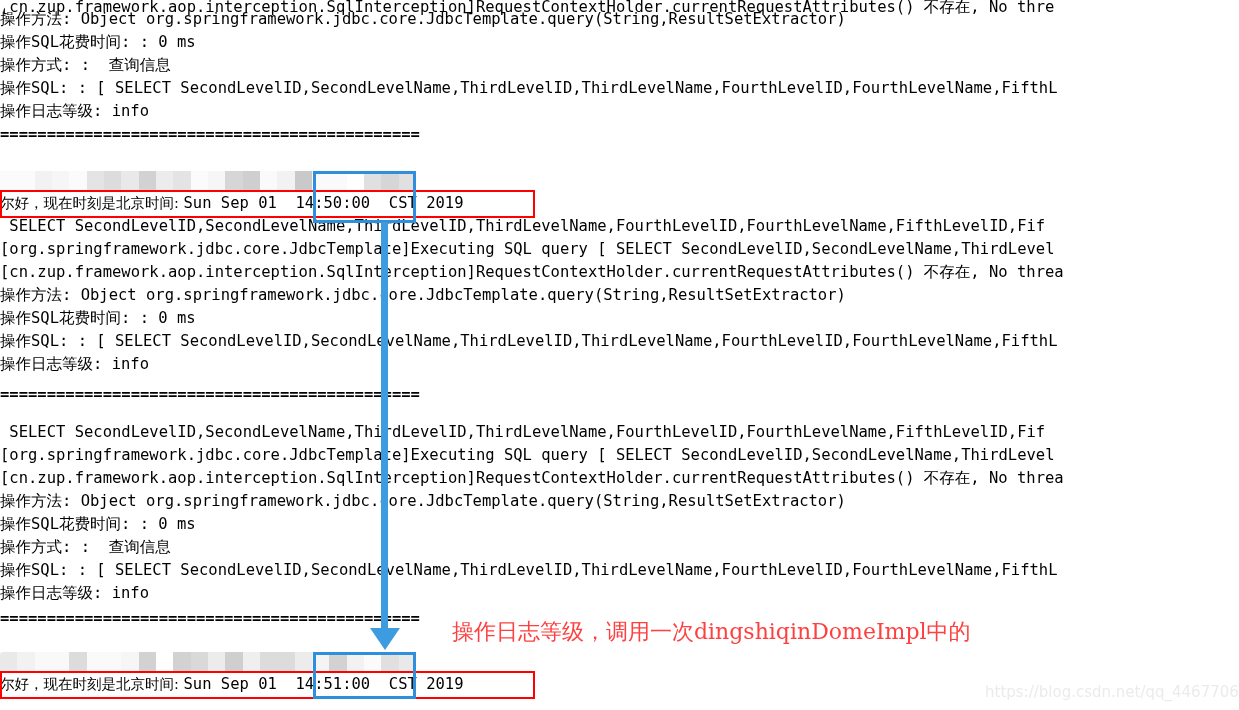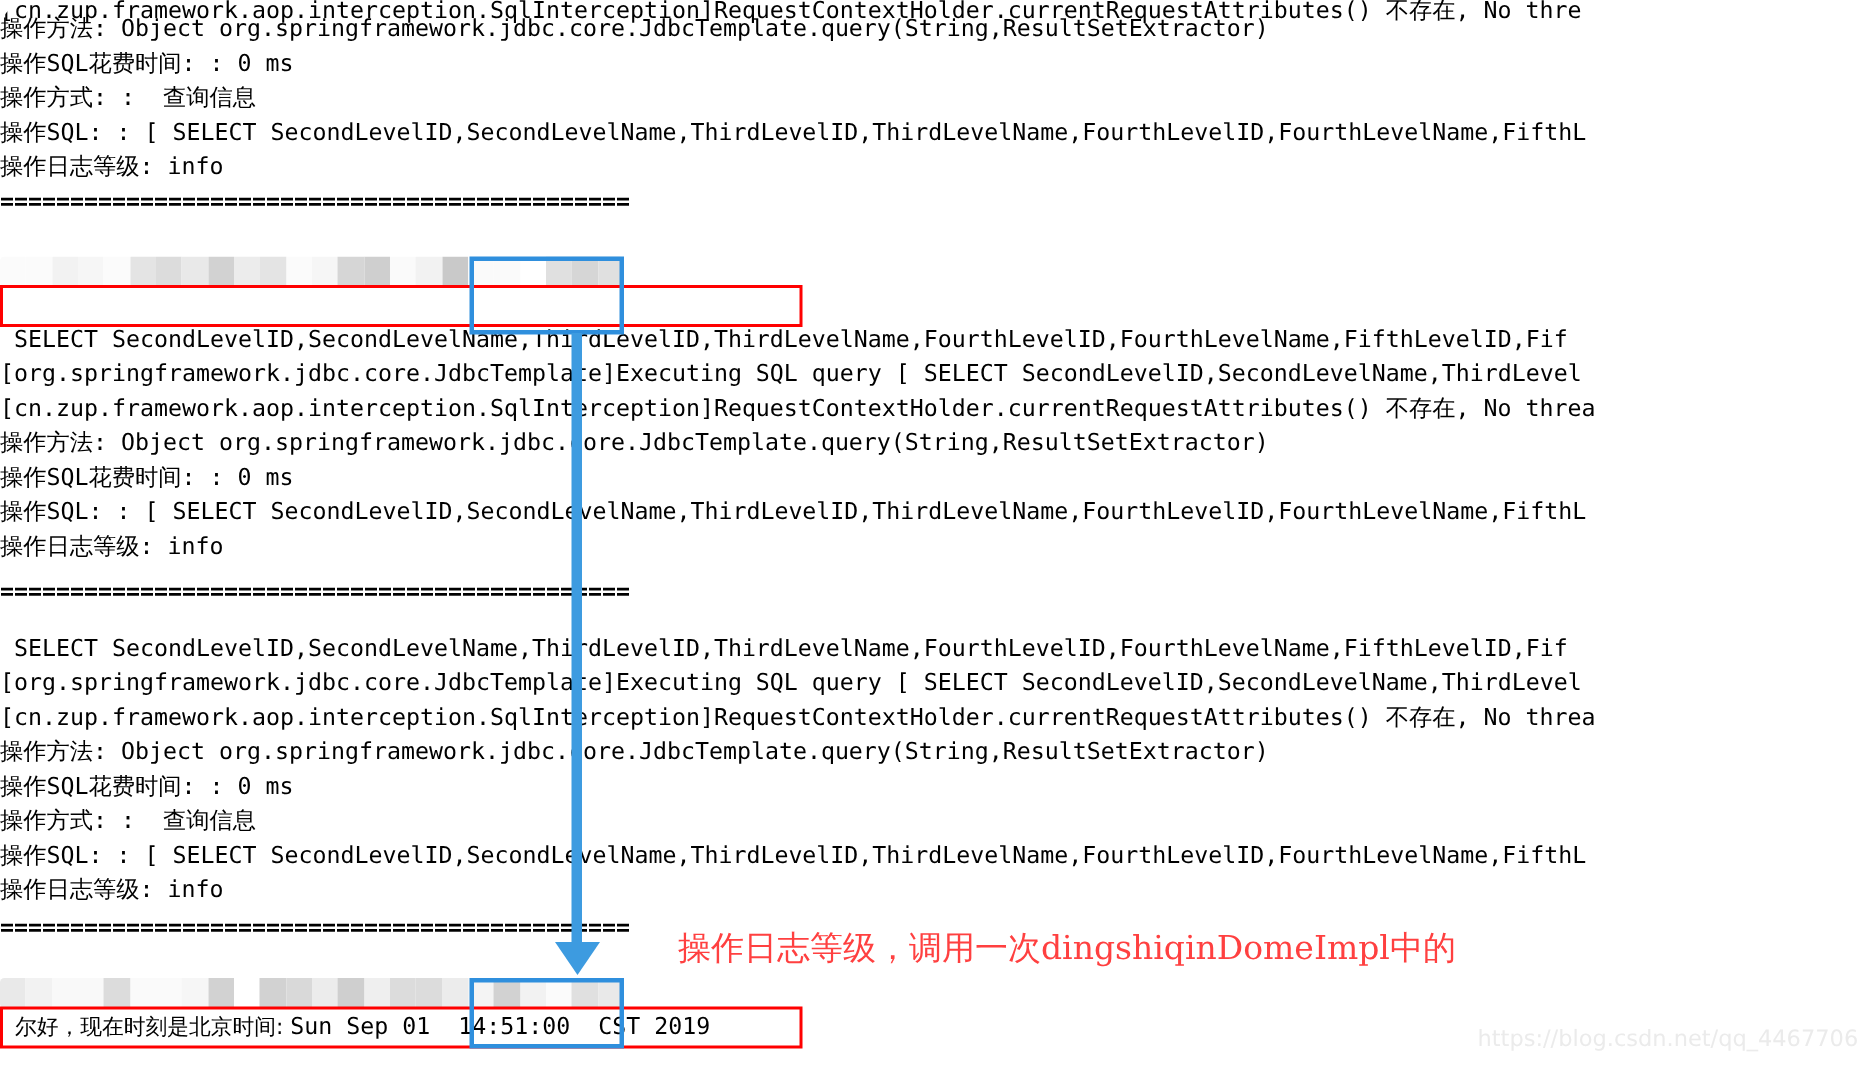--- a/index.html
+++ b/index.html
@@ -108,38 +108,39 @@
 <body>
 
 <div id="console">
     <div class="log-line" style="top: -4px;">[cn.zup.framework.aop.interception.SqlInterception]RequestContextHolder.currentRequestAttributes() 不存在, No thre</div>
     <div class="log-line" style="top: 8px;">操作方法: Object org.springframework.jdbc.core.JdbcTemplate.query(String,ResultSetExtractor)</div>
     <div class="log-line" style="top: 31px;">操作SQL花费时间: : 0 ms</div>
     <div class="log-line" style="top: 54px;">操作方式: :  查询信息</div>
     <div class="log-line" style="top: 77px;">操作SQL: : [ SELECT SecondLevelID,SecondLevelName,ThirdLevelID,ThirdLevelName,FourthLevelID,FourthLevelName,FifthL</div>
     <div class="log-line" style="top: 100px;">操作日志等级: info</div>
     <div class="sep-line" style="top: 123px;">=============================================</div>
+    <div class="log-line" style="top: 192px;"><span style="font-family: &quot;DejaVu Sans&quot;, &quot;Liberation Sans&quot;, sans-serif; font-size: 14.5px;">尔好，现在时刻是北京时间: </span><span>Sun Sep 01 </span><span> 14:50:00 </span><span> CST 2019</span></div>
     <div class="log-line" style="top: 215px;"> SELECT SecondLevelID,SecondLevelName,ThirdLevelID,ThirdLevelName,FourthLevelID,FourthLevelName,FifthLevelID,Fif</div>
     <div class="log-line" style="top: 238px;">[org.springframework.jdbc.core.JdbcTemplate]Executing SQL query [ SELECT SecondLevelID,SecondLevelName,ThirdLevel</div>
     <div class="log-line" style="top: 261px;">[cn.zup.framework.aop.interception.SqlInterception]RequestContextHolder.currentRequestAttributes() 不存在, No threa</div>
     <div class="log-line" style="top: 284px;">操作方法: Object org.springframework.jdbc.core.JdbcTemplate.query(String,ResultSetExtractor)</div>
     <div class="log-line" style="top: 307px;">操作SQL花费时间: : 0 ms</div>
     <div class="log-line" style="top: 330px;">操作SQL: : [ SELECT SecondLevelID,SecondLevelName,ThirdLevelID,ThirdLevelName,FourthLevelID,FourthLevelName,FifthL</div>
     <div class="log-line" style="top: 353px;">操作日志等级: info</div>
     <div class="sep-line" style="top: 383px;">=============================================</div>
     <div class="log-line" style="top: 421px;"> SELECT SecondLevelID,SecondLevelName,ThirdLevelID,ThirdLevelName,FourthLevelID,FourthLevelName,FifthLevelID,Fif</div>
     <div class="log-line" style="top: 444px;">[org.springframework.jdbc.core.JdbcTemplate]Executing SQL query [ SELECT SecondLevelID,SecondLevelName,ThirdLevel</div>
     <div class="log-line" style="top: 467px;">[cn.zup.framework.aop.interception.SqlInterception]RequestContextHolder.currentRequestAttributes() 不存在, No threa</div>
     <div class="log-line" style="top: 490px;">操作方法: Object org.springframework.jdbc.core.JdbcTemplate.query(String,ResultSetExtractor)</div>
     <div class="log-line" style="top: 513px;">操作SQL花费时间: : 0 ms</div>
     <div class="log-line" style="top: 536px;">操作方式: :  查询信息</div>
     <div class="log-line" style="top: 559px;">操作SQL: : [ SELECT SecondLevelID,SecondLevelName,ThirdLevelID,ThirdLevelName,FourthLevelID,FourthLevelName,FifthL</div>
     <div class="log-line" style="top: 582px;">操作日志等级: info</div>
     <div class="sep-line" style="top: 607px;">=============================================</div>
-    <div class="log-line" style="top: 673px; margin-left: 10px;"><span style="font-family: &quot;DejaVu Sans&quot;, &quot;Liberation Sans&quot;, sans-serif; font-size: 14.5px;">尔好，现在时刻是北京时间: </span><span>Sun Sep 01 </span><span> 14:51:00 </span><span> CST 2019</span></div>
+    <div class="log-line" style="top: 673px;"><span style="font-family: &quot;DejaVu Sans&quot;, &quot;Liberation Sans&quot;, sans-serif; font-size: 14.5px;">尔好，现在时刻是北京时间: </span><span>Sun Sep 01 </span><span> 14:51:00 </span><span> CST 2019</span></div>
   </div>
 
 <div class="mosaic" id="mosaic1" style="left:0px; top:171px; width:416px; height:20px;">
     <div class="cell" style="width: 17.3333px; background: rgb(251, 251, 251);"></div>
     <div class="cell" style="width: 17.3333px; background: rgb(251, 251, 251);"></div>
     <div class="cell" style="width: 17.3333px; background: rgb(242, 242, 242);"></div>
     <div class="cell" style="width: 17.3333px; background: rgb(246, 246, 246);"></div>
     <div class="cell" style="width: 17.3333px; background: rgb(251, 251, 251);"></div>
     <div class="cell" style="width: 17.3333px; background: rgb(228, 228, 228);"></div>
     <div class="cell" style="width: 17.3333px; background: rgb(220, 220, 220);"></div>

